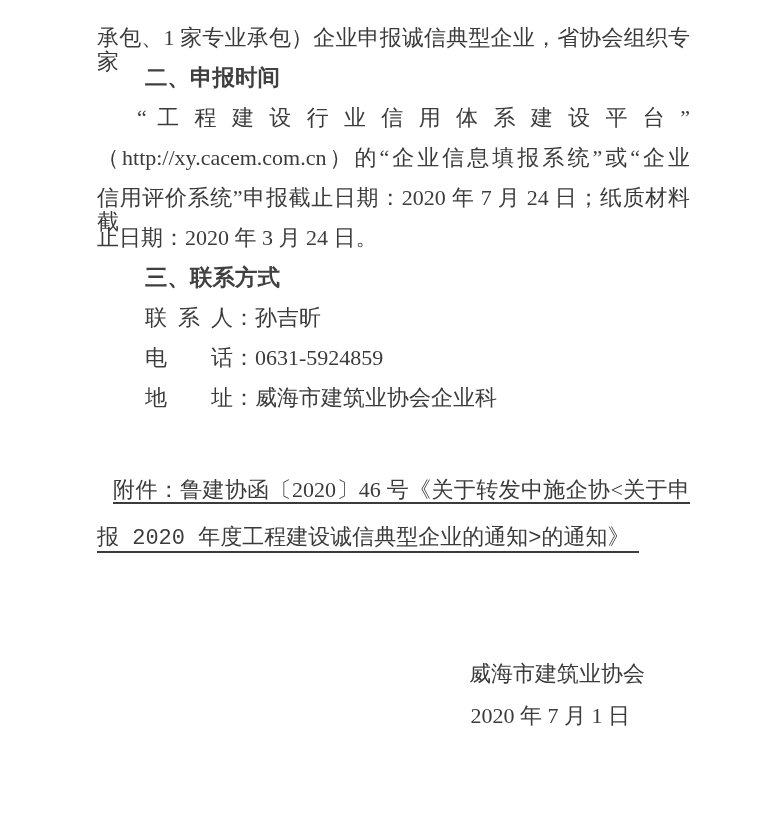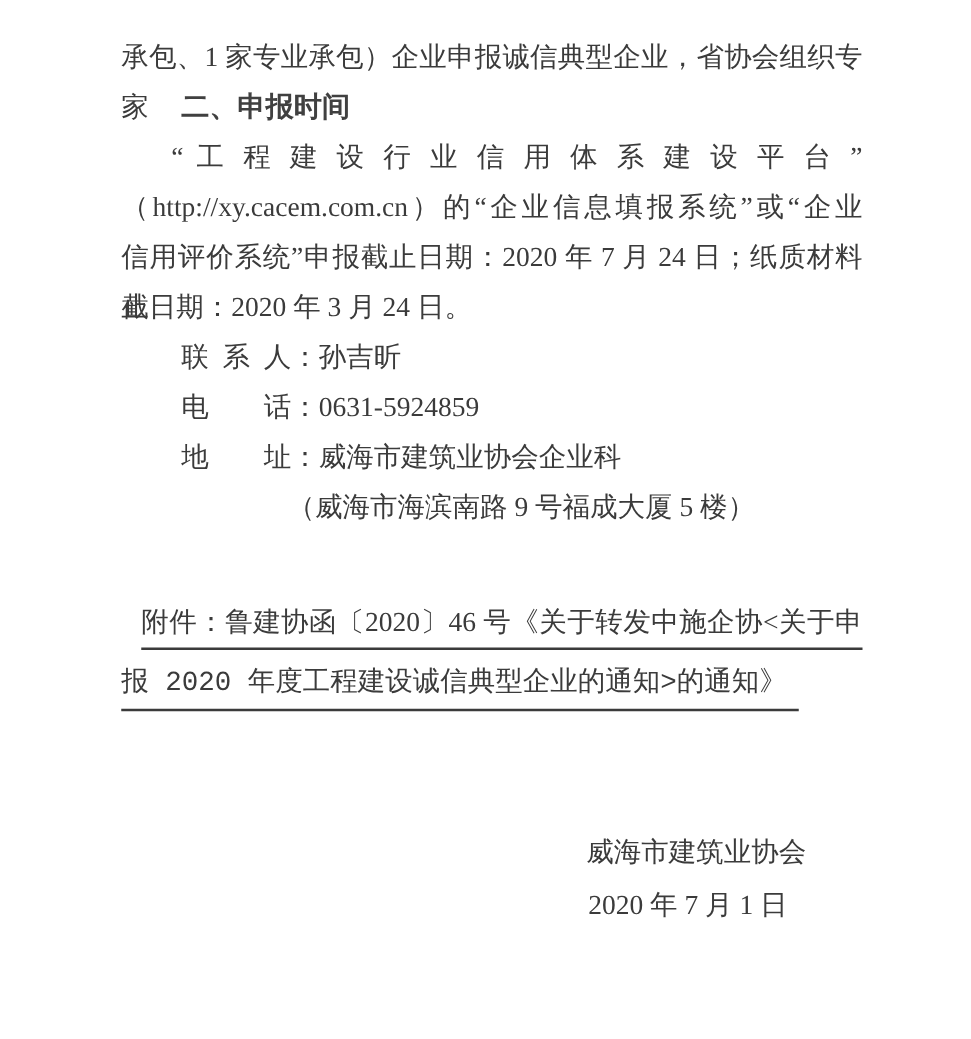--- a/index.html
+++ b/index.html
@@ -13,21 +13,21 @@
     color: #3b3b3b;
   }
   .content {
     position: absolute;
     left: 97px;
     top: 26px;
     width: 593px;
   }
   .line {
     font-size: 22px;
-    line-height: 40px;
+    line-height: 24px;
     height: 40px;
     white-space: nowrap;
   }
   .fill {
     white-space: normal;
     text-align: justify;
     text-align-last: justify;
   }
   .heading {
     font-family: "Liberation Sans", "DejaVu Sans", sans-serif;
@@ -79,31 +79,31 @@
   <div class="content">
 
     <div class="line fill">承包、1 家专业承包）企业申报诚信典型企业，省协会组织专家</div>
 
     <div class="line heading">二、申报时间</div>
     <div class="line spread">“ 工 程 建 设 行 业 信 用 体 系 建 设 平 台 ”</div>
     <div class="line fill">（http://xy.cacem.com.cn）的“企业信息填报系统”或“企业</div>
     <div class="line fill">信用评价系统”申报截止日期：2020 年 7 月 24 日；纸质材料截</div>
     <div class="line">止日期：2020 年 3 月 24 日。</div>
 
+    <div class="line heading">三、联系方式</div>
 
     <div class="line contact-row">
       <span class="contact-label">联 系 人</span><span>：</span><span>孙吉昕</span>
     </div>
     <div class="line contact-row">
       <span class="contact-label">电 话</span><span>：</span><span>0631-5924859</span>
     </div>
     <div class="line contact-row">
       <span class="contact-label">地 址</span><span>：</span><span>威海市建筑业协会企业科</span>
     </div>
-    <div class="line addr2">（威海市海滨南路 9 号福成大厦 5 楼）</div>
 
     <div class="spacer-att"></div>
 
     <div class="line att-row">
       <span class="att1-text">附件：鲁建协函〔2020〕46 号《关于转发中施企协&lt;关于申</span>
     </div>
     <div class="line att-row">
       <span class="att2-text">报 2020 年度工程建设诚信典型企业的通知&gt;的通知》</span>
     </div>
 

